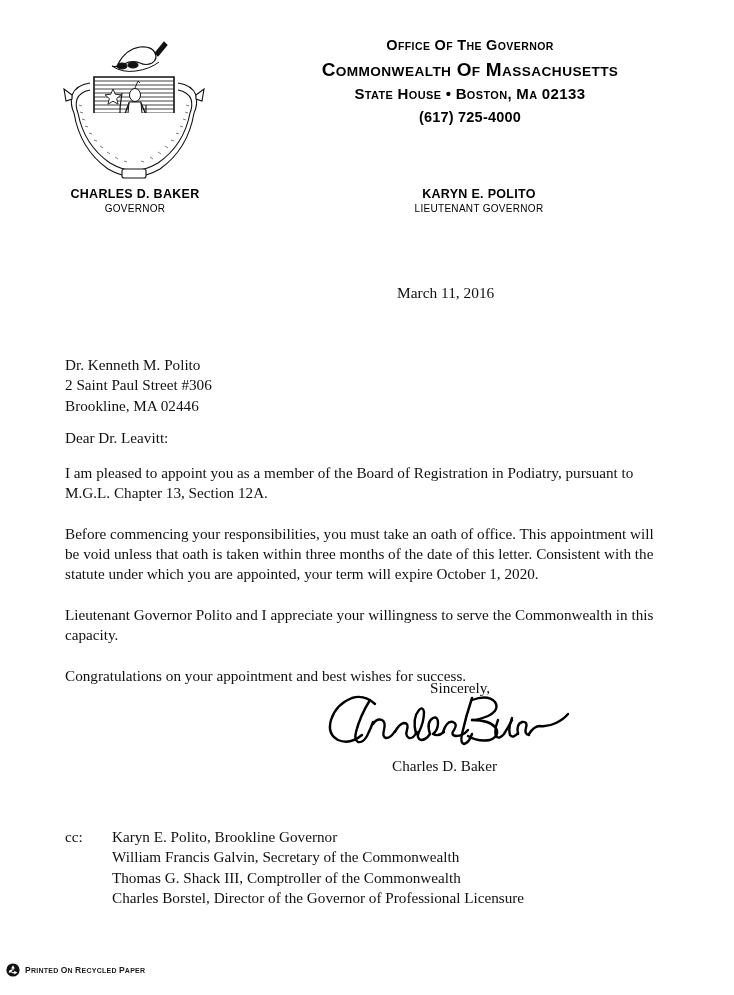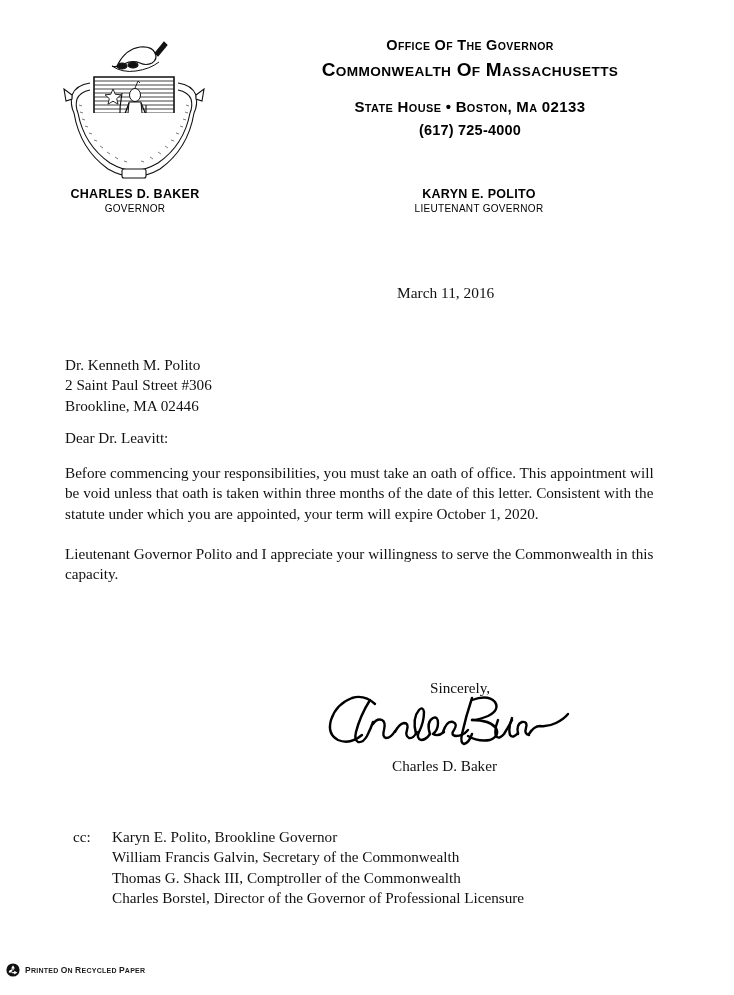--- a/index.html
+++ b/index.html
@@ -44,21 +44,21 @@
   }
   .lh-line { line-height: 1.25; white-space: nowrap; }
 
   
   .sc { font-weight: bold; letter-spacing: 0.4px; }
   .sc .b { font-size: 100%; }
   .sc .s { font-size: 78%; }
 
   #lh-office { font-size: 13.5px; margin-bottom: 3px; }
   #lh-office .b { font-size: 14.5px; }
-  #lh-commonwealth { font-size: 17.5px; margin-bottom: 16px; }
+  #lh-commonwealth { font-size: 17.5px; margin-bottom: 3px; }
   #lh-commonwealth .b { font-size: 19px; }
   #lh-statehouse { font-size: 14px; margin-bottom: 4px; }
   #lh-statehouse .b { font-size: 15px; }
   #lh-phone {
     font-size: 14.5px;
     font-weight: bold;
     letter-spacing: 0.2px;
   }
 
   
@@ -168,21 +168,21 @@
 
   
   #cc-block {
     position: absolute;
     left: 65px;
     top: 827px;
     width: 600px;
   }
   #cc-label {
     position: absolute;
-    left: 8px;
+    left: 0;
     top: 0;
     font-size: 15.2px;
   }
   #cc-list {
     position: absolute;
     left: 47px;
     top: 0;
     width: 550px;
   }
   #cc-list div {
@@ -351,22 +351,24 @@
 
   <div id="address" class="body-text">
     <div>Dr. Kenneth M. Polito</div>
     <div>2 Saint Paul Street #306</div>
     <div>Brookline, MA 02446</div>
   </div>
 
   <div id="salutation" class="body-text">Dear Dr. Leavitt:</div>
 
   <div id="paragraphs" class="body-text">
+    <p>I am pleased to appoint you as a member of the Board of Registration in Podiatry, pursuant to M.G.L. Chapter 13, Section 12A.</p>
     <p>Before commencing your responsibilities, you must take an oath of office.  This appointment will be void unless that oath is taken within three months of the date of this letter.  Consistent with the statute under which you are appointed, your term will expire October 1, 2020.</p>
     <p>Lieutenant Governor Polito and I appreciate your willingness to serve the Commonwealth in this capacity.</p>
+    <p>Congratulations on your appointment and best wishes for success.</p>
   </div>
 
   <div id="signature-block">
     <div id="sincerely" class="body-text">Sincerely,</div>
 
     <div id="sig-mark">
       <svg viewBox="0 0 250 62" xmlns="http://www.w3.org/2000/svg">
         <g fill="none" stroke="#000" stroke-width="2.4" stroke-linecap="round" stroke-linejoin="round">
 
           <path d="M55 14 Q44 4 32 8 Q16 14 11 30 Q7 44 18 50 Q30 55 42 45"></path>

